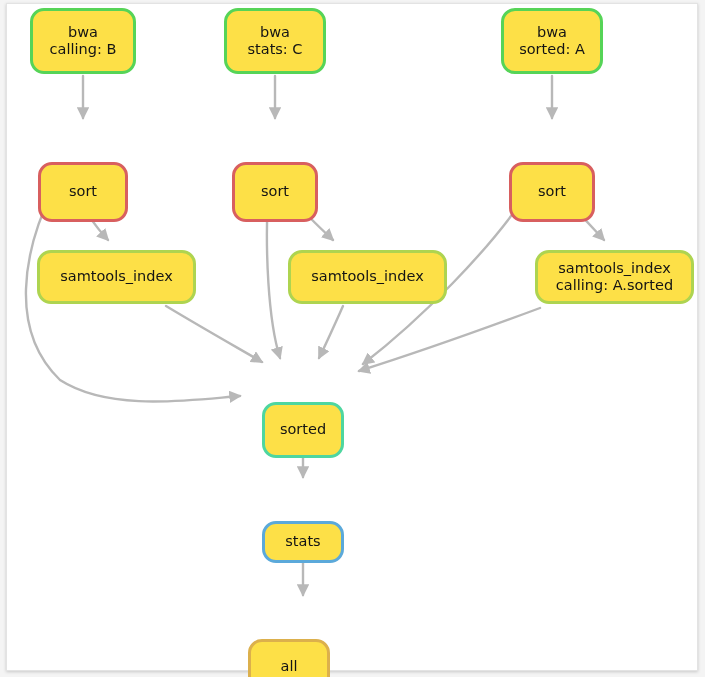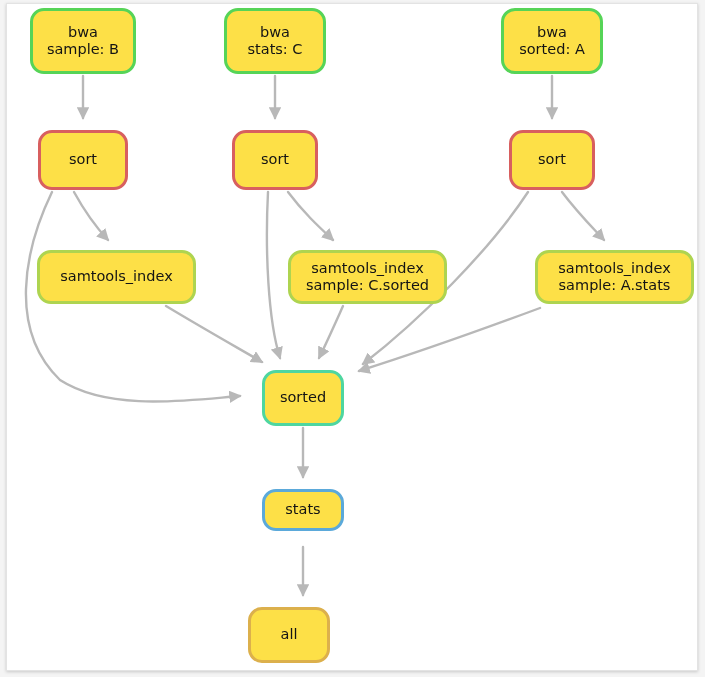--- a/index.html
+++ b/index.html
@@ -44,21 +44,21 @@
     flex-direction: column;
     align-items: center;
     justify-content: center;
     color: #141414;
     line-height: 1.18;
     text-align: center;
     white-space: nowrap;
   }
   .node .l1 { display: block; }
   .node .l2 { display: block; }
-  .node-sm { font-size: 14.5px; }
+  .node-sm { font-size: 14.5px; margin-top: 32px; }
   .node-tall { font-size: 14.5px; }
 </style>
 </head>
 <body>
 
 <div id="canvas">
   <div id="sheet"></div>
 
   <svg id="edges" viewBox="0 0 705 677" xmlns="http://www.w3.org/2000/svg">
     <defs>
@@ -80,21 +80,21 @@
         <path d="M 343,306 C 334,326 326,344 319,358" fill="none" stroke="#b8b8b8" stroke-width="2.4" stroke-linecap="round" marker-end="url(#arrow)"></path>
         <path d="M 540,308 C 470,334 400,358 359,371" fill="none" stroke="#b8b8b8" stroke-width="2.4" stroke-linecap="round" marker-end="url(#arrow)"></path>
         <path d="M 303,428 C 303,448 303,460 303,477" fill="none" stroke="#b8b8b8" stroke-width="2.4" stroke-linecap="round" marker-end="url(#arrow)"></path>
         <path d="M 303,547 C 303,567 303,580 303,595" fill="none" stroke="#b8b8b8" stroke-width="2.4" stroke-linecap="round" marker-end="url(#arrow)"></path>
       </g>
   </svg>
 
   <div id="node-layer">
       <div class="node node-tall" style="left: 30px; top: 8px; width: 106px; height: 66px; border-color: rgb(86, 212, 87); color: rgb(20, 20, 20);">
         <span class="l1">bwa</span>
-        <span class="l2">sample: B</span>
+        <span class="l2">calling: B</span>
       </div>
       <div class="node node-tall" style="left: 224px; top: 8px; width: 102px; height: 66px; border-color: rgb(86, 212, 87); color: rgb(20, 20, 20);">
         <span class="l1">bwa</span>
         <span class="l2">stats: C</span>
       </div>
       <div class="node node-tall" style="left: 501px; top: 8px; width: 102px; height: 66px; border-color: rgb(86, 212, 87); color: rgb(20, 20, 20);">
         <span class="l1">bwa</span>
         <span class="l2">sorted: A</span>
       </div>
       <div class="node node-sm" style="left: 38px; top: 130px; width: 90px; height: 60px; border-color: rgb(216, 95, 95); color: rgb(20, 20, 20);">
@@ -104,25 +104,24 @@
         <span class="l1">sort</span>
       </div>
       <div class="node node-sm" style="left: 509px; top: 130px; width: 86px; height: 60px; border-color: rgb(216, 95, 95); color: rgb(20, 20, 20);">
         <span class="l1">sort</span>
       </div>
       <div class="node node-tall" style="left: 37px; top: 250px; width: 159px; height: 54px; border-color: rgb(174, 212, 80); color: rgb(20, 20, 20);">
         <span class="l1">samtools_index</span>
       </div>
       <div class="node node-tall" style="left: 288px; top: 250px; width: 159px; height: 54px; border-color: rgb(174, 212, 80); color: rgb(20, 20, 20);">
         <span class="l1">samtools_index</span>
-        <span class="l2">sample: C.sorted</span>
       </div>
       <div class="node node-tall" style="left: 535px; top: 250px; width: 159px; height: 54px; border-color: rgb(174, 212, 80); color: rgb(20, 20, 20);">
         <span class="l1">samtools_index</span>
-        <span class="l2">sample: A.stats</span>
+        <span class="l2">calling: A.sorted</span>
       </div>
       <div class="node node-sm" style="left: 262px; top: 370px; width: 82px; height: 56px; border-color: rgb(78, 214, 160); color: rgb(20, 20, 20);">
         <span class="l1">sorted</span>
       </div>
       <div class="node node-sm" style="left: 262px; top: 489px; width: 82px; height: 42px; border-color: rgb(91, 169, 218); color: rgb(20, 20, 20);">
         <span class="l1">stats</span>
       </div>
       <div class="node node-sm" style="left: 248px; top: 607px; width: 82px; height: 56px; border-color: rgb(220, 176, 76); color: rgb(20, 20, 20);">
         <span class="l1">all</span>
       </div>

